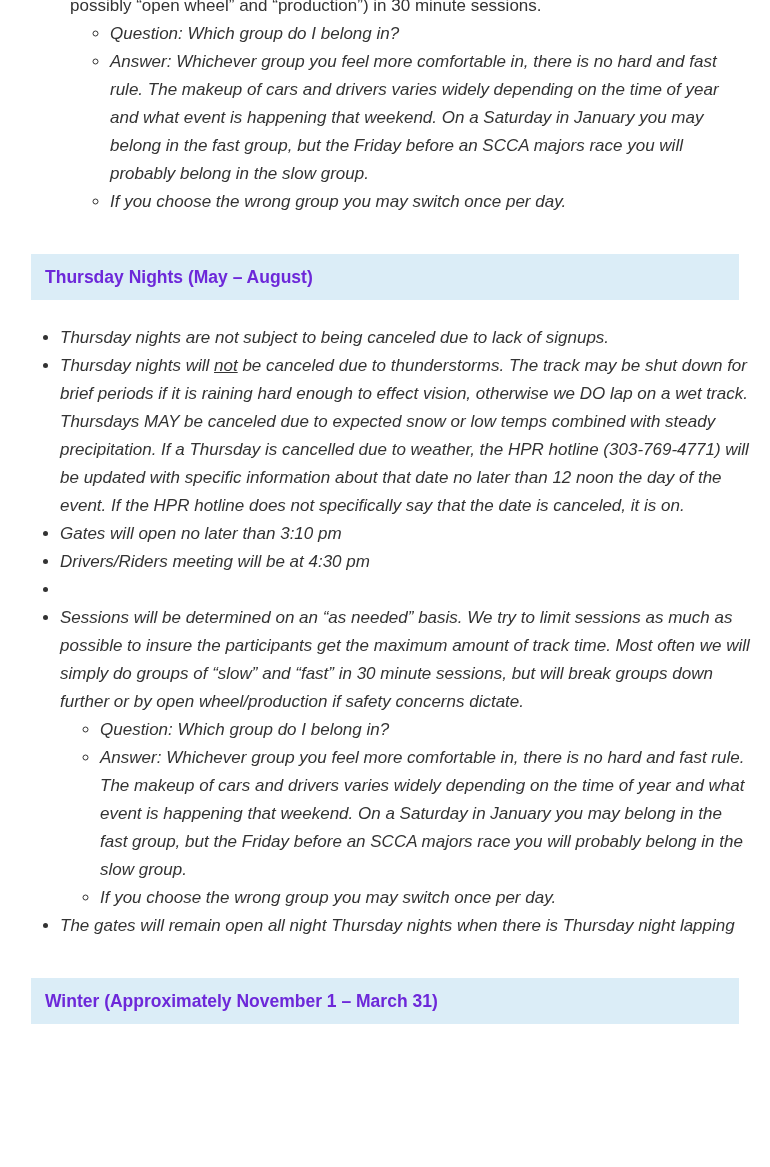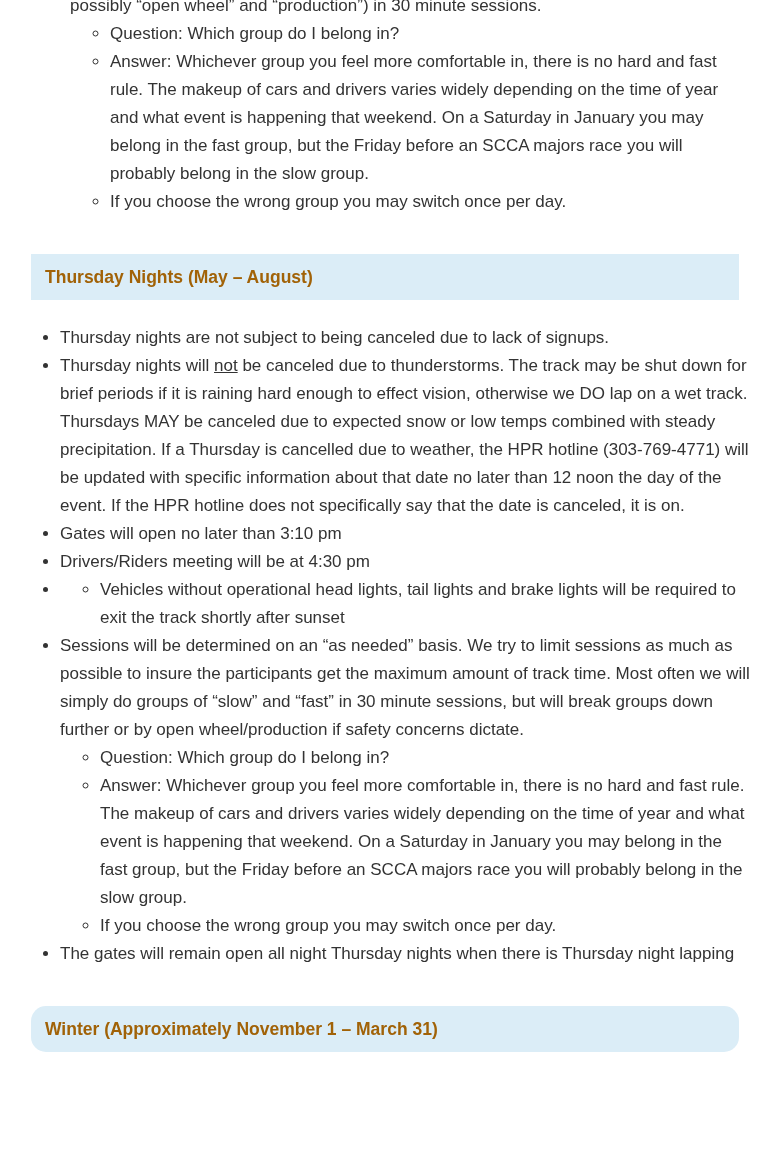--- a/index.html
+++ b/index.html
@@ -11,36 +11,36 @@
     background: #ffffff;
     font-family: "Liberation Sans", "DejaVu Sans", sans-serif;
     font-size: 17px;
     line-height: 28px;
     color: #333333;
   }
   .page { padding-top: 0; margin-top: -8px; }
 
   .cont-line { margin: 0 30px 0 70px; }
 
-  ul { margin: 0; padding: 0 0 0 40px; }
+  ul { margin: 0; padding: 0 0 0 40px; font-style: italic; }
   ul.top { margin: 0 20px; }
   ul.top > li { list-style: disc outside; }
   ul.sub > li { list-style: circle outside; }
   ul.sub.standalone { margin-left: 70px; margin-right: 30px; }
 
   .section-heading {
     margin: 38px 31px 24px 31px;
     background: #dbedf7;
-    color: #a16207;
+    color: #6d28d9;
     font-size: 17.5px;
     font-weight: 700;
     line-height: 28px;
     padding: 9px 14px;
   }
-  .section-heading.last { margin-bottom: 0; border-radius: 15px; }
+  .section-heading.last { margin-bottom: 0; }
 
   .underline { text-decoration: underline; text-align: right; }
 </style>
 </head>
 <body>
 
 <div class="page">
 
   <div class="cont-line">possibly “open wheel” and “production”) in 30 minute sessions.</div>
 
@@ -55,23 +55,20 @@
   <ul class="top">
     <li>Thursday nights are not subject to being canceled due to lack of signups.</li>
 
     <li><span>Thursday nights will </span><span class="underline">not</span><span> be canceled due to thunderstorms. The track may be shut down for brief periods if it is raining hard enough to effect vision, otherwise we DO lap on a wet track. Thursdays MAY be canceled due to expected snow or low temps combined with steady precipitation. If a Thursday is cancelled due to weather, the HPR hotline (303-769-4771) will be updated with specific information about that date no later than 12 noon the day of the event. If the HPR hotline does not specifically say that the date is canceled, it is on.</span></li>
 
     <li>Gates will open no later than 3:10 pm</li>
 
     <li>Drivers/Riders meeting will be at 4:30 pm</li>
 
     <li>
-      <ul class="sub">
-        <li>Vehicles without operational head lights, tail lights and brake lights will be required to exit the track shortly after sunset</li>
-      </ul>
     </li>
 
     <li>
       <span>Sessions will be determined on an “as needed” basis. We try to limit sessions as much as possible to insure the participants get the maximum amount of track time. Most often we will simply do groups of “slow” and “fast” in 30 minute sessions, but will break groups down further or by open wheel/production if safety concerns dictate.</span>
       <ul class="sub">
         <li>Question: Which group do I belong in?</li>
         <li>Answer: Whichever group you feel more comfortable in, there is no hard and fast rule. The makeup of cars and drivers varies widely depending on the time of year and what event is happening that weekend. On a Saturday in January you may belong in the fast group, but the Friday before an SCCA majors race you will probably belong in the slow group.</li>
         <li>If you choose the wrong group you may switch once per day.</li>
       </ul>
     </li>

